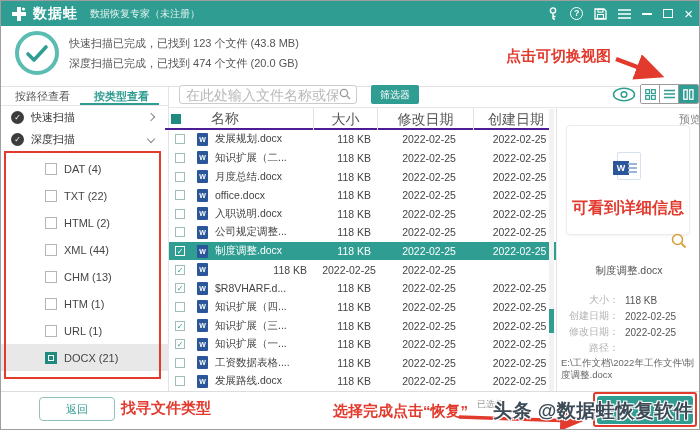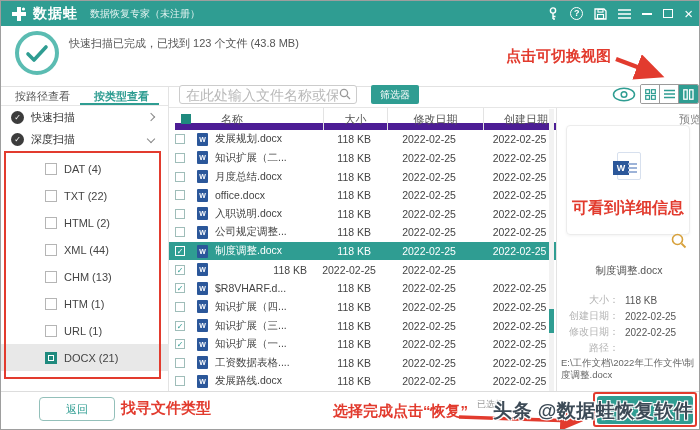--- a/index.html
+++ b/index.html
@@ -48,21 +48,21 @@
   .filter-btn { position:absolute; left:370px; top:84px; width:48px; height:19px; background:#2f9d92; color:#fff; font-size:10px; border:none; border-radius:2px; cursor:pointer; }
   .eye-ico { position:absolute; left:611px; top:86px; cursor:pointer; }
   .viewgroup { position:absolute; left:639px; top:83px; height:20px; display:flex; border:1px solid #9b9b9b; border-radius:2px; overflow:hidden; }
   .vbtn { width:19px; height:18px; display:flex; align-items:center; justify-content:center; background:#fff; border-right:1px solid #9b9b9b; cursor:pointer; }
   .vbtn:last-child { border-right:none; }
   .vbtn.active { background:#2f9d92; }
   .main-divider { position:absolute; left:168px; top:106px; width:532px; height:1px; background:#e6e6e6; }
 
   
   .grid-cols { display:grid; grid-template-columns:22px 18px 102px 64px 96px 85px; align-items:center; padding-left:6px; }
-  .thead { position:absolute; left:174px; top:107px; width:387px; height:22px; font-size:11px; color:#555; border-bottom:7px solid #4c1d95; }
+  .thead { position:absolute; left:164px; top:107px; width:387px; height:22px; font-size:14px; color:#555; border-bottom:2px solid #4c1d95; }
   .thead .hsep { border-left:1px solid #e3e3e3; height:22px; line-height:22px; }
   .th-size, .th-date { text-align:center; }
   .tbody { position:absolute; left:168px; top:129px; width:387px; height:261px; overflow:hidden; }
   .trow { height:18.64px; font-size:10.5px; color:#444; cursor:pointer; }
   .trow .cb { width:10px; height:10px; border:1px solid #9fbdb9; background:#fff; color:#2f9d92; font-size:8px; line-height:9px; text-align:center; }
   .trow .cb.on::before { content:"\2713"; }
   .trow.selected { background:#2f9d92; color:#fff; }
   .trow.selected .cb { border-color:#fff; background:transparent; color:#fff; }
   .ficon { width:11px; height:13px; background:#2b579a; color:#fff; font-size:7px; font-weight:bold; text-align:center; line-height:13px; border-radius:1px; }
   .c-name { white-space:nowrap; overflow:hidden; }
@@ -149,20 +149,21 @@
     </div>
   </div>
 
   <div class="statusband">
     <div class="big-check">
       <svg width="36" height="36" viewBox="0 0 36 36" style="position:absolute;left:0;top:1px;">
           <path d="M9 18l6 6 12-13" fill="none" stroke="#2f9d92" stroke-width="3.6" stroke-linecap="round" stroke-linejoin="round"></path>
         </svg>
     </div>
     <div class="status-line" style="top:10px;">快速扫描已完成，已找到 123 个文件 (43.8 MB)</div>
+    <div class="status-line" style="top:30px;">深度扫描已完成，已找到 474 个文件 (20.0 GB)</div>
   </div>
 
   <div class="sidebar">
     <div class="stabs" id="sidebar-tabs">
         <div class="stab">按路径查看</div>
         <div class="stab active">按类型查看</div>
       </div>
     <div class="scan-row">
       <span class="scan-ico">✓</span>
       <span class="scan-label">快速扫描</span>

